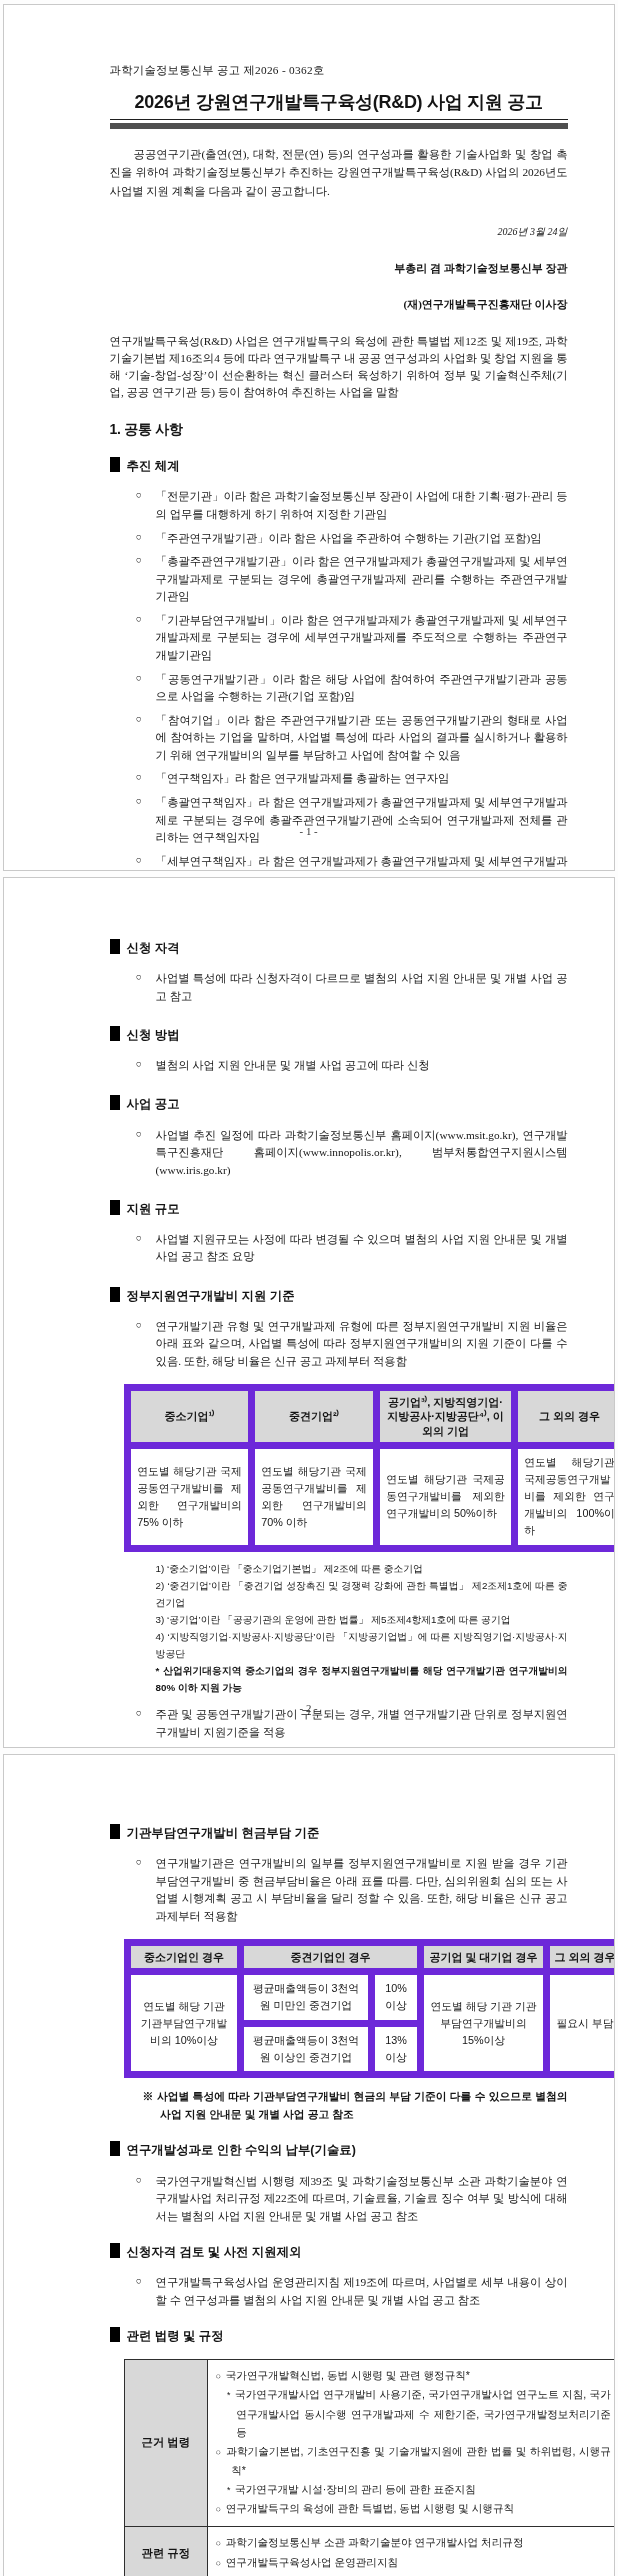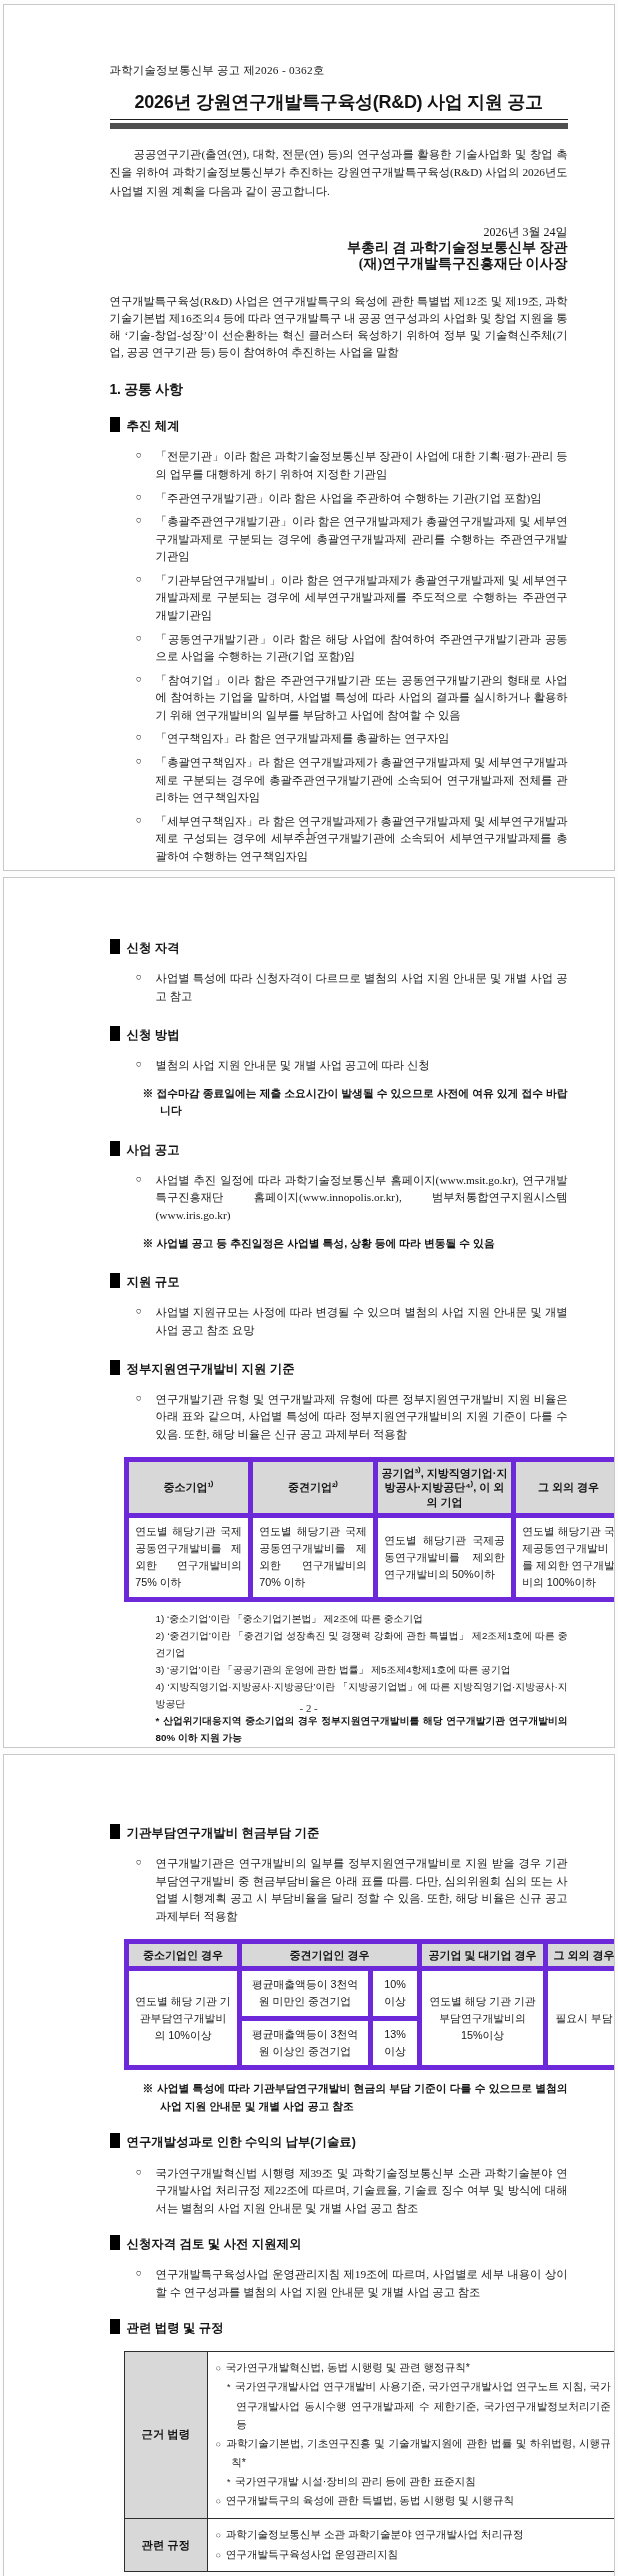--- a/index.html
+++ b/index.html
@@ -13,22 +13,22 @@
   .title-rule { border-bottom:1px solid #1f1f1f; padding-bottom:4.6px; margin-top:12.4px; }
   .doc-title { font-family:"Liberation Sans", sans-serif; font-weight:bold;
                font-size:18px; text-align:center; letter-spacing:-0.3px; }
   .bar { height:6.7px; background:#4f4f4f; margin-top:2.6px; }
 
   .para { font-size:11.3px; line-height:18.5px; text-align:justify; }
   .intro { margin-top:15.5px; text-indent:24px; }
   .definition { margin-top:20.6px; line-height:17px; }
 
   .signblock { margin-top:24px; text-align:right; line-height:16px; }
-  .sign-date { font-size:12px; }
-  .signer { font-size:14px; font-weight:bold; }
+  .sign-date { font-size:10px;font-style:italic; }
+  .signer { font-size:11px; font-weight:bold;margin-top:20px; }
 
   .h-num { font-family:"Liberation Sans", sans-serif; font-weight:bold;
            font-size:14px; margin-top:19.6px; letter-spacing:-0.3px; }
   .h-sq  { font-family:"Liberation Sans", sans-serif; font-weight:bold;
            font-size:12.4px; margin-top:18.5px; padding-left:46px; text-indent:-46px; }
   .sq { display:inline-block; width:10.3px; height:15px; background:#000;
         margin-right:6.7px; vertical-align:-2.1px; }
 
   .b { position:relative; margin-top:6.2px; }
   .bm { position:absolute; left:26px; top:1px; font-size:9.8px; }
@@ -40,21 +40,21 @@
           font-family:"Liberation Sans", sans-serif; font-weight:bold;
           font-size:10.8px; line-height:17.5px; text-align:justify; }
 
   .fnotes { margin:8.2px 0 0 46px; font-family:"Liberation Sans", sans-serif;
             font-size:9.8px; line-height:17px; }
   .fn { text-align:justify; }
   .fn-star { font-weight:bold; }
 
   table.t { border-collapse:collapse; margin:13.4px 0 0 14.4px; width:496px;
             font-family:"Liberation Sans", sans-serif; table-layout:fixed; }
-  .t th, .t td { border:5px solid #6d28d9; }
+  .t th, .t td { border:7px solid #6d28d9; }
   .t th { background:#d8d8d8; font-weight:bold; font-size:11px; padding:4.1px 3.1px;
           line-height:14.4px; text-align:center; }
   .t td { font-size:10.8px; padding:5.2px 6.2px; line-height:17px;
           text-align:justify; vertical-align:middle; }
   .t td.c { text-align:center; }
 
   table.lt { border-collapse:collapse; margin:13.4px 0 0 14.4px; width:496px;
              font-family:"Liberation Sans", sans-serif; }
   .lt td { border:1px solid #2e2e2e; }
   .lt td.lbl { background:#d8d8d8; width:61px; text-align:center; font-weight:bold;
@@ -141,28 +141,26 @@
       <div class="b mt26">
           <span class="bm">○</span>
           <span class="bt">사업별 특성에 따라 신청자격이 다르므로 별첨의 사업 지원 안내문 및 개별 사업 공고 참고</span>
         </div>
 
       <div class="h-sq mt40"><span class="sq"></span><span>신청 방법</span></div>
       <div class="b mt26">
           <span class="bm">○</span>
           <span class="bt">별첨의 사업 지원 안내문 및 개별 사업 공고에 따라 신청</span>
         </div>
-      <div class="note"><span>※</span> <span>접수마감 종료일에는 제출 소요시간이 발생될 수 있으므로 사전에 여유 있게 접수 바랍니다</span></div>
 
       <div class="h-sq mt40"><span class="sq"></span><span>사업 공고</span></div>
       <div class="b mt26">
           <span class="bm">○</span>
           <span class="bt">사업별 추진 일정에 따라 과학기술정보통신부 홈페이지(www.msit.go.kr), 연구개발특구진흥재단 홈페이지(www.innopolis.or.kr), 범부처통합연구지원시스템(www.iris.go.kr)</span>
         </div>
-      <div class="note"><span>※</span> <span>사업별 공고 등 추진일정은 사업별 특성, 상황 등에 따라 변동될 수 있음</span></div>
 
       <div class="h-sq mt40"><span class="sq"></span><span>지원 규모</span></div>
       <div class="b mt26">
           <span class="bm">○</span>
           <span class="bt">사업별 지원규모는 사정에 따라 변경될 수 있으며 별첨의 사업 지원 안내문 및 개별 사업 공고 참조 요망</span>
         </div>
 
       <div class="h-sq mt40"><span class="sq"></span><span>정부지원연구개발비 지원 기준</span></div>
       <div class="b mt26">
           <span class="bm">○</span>

